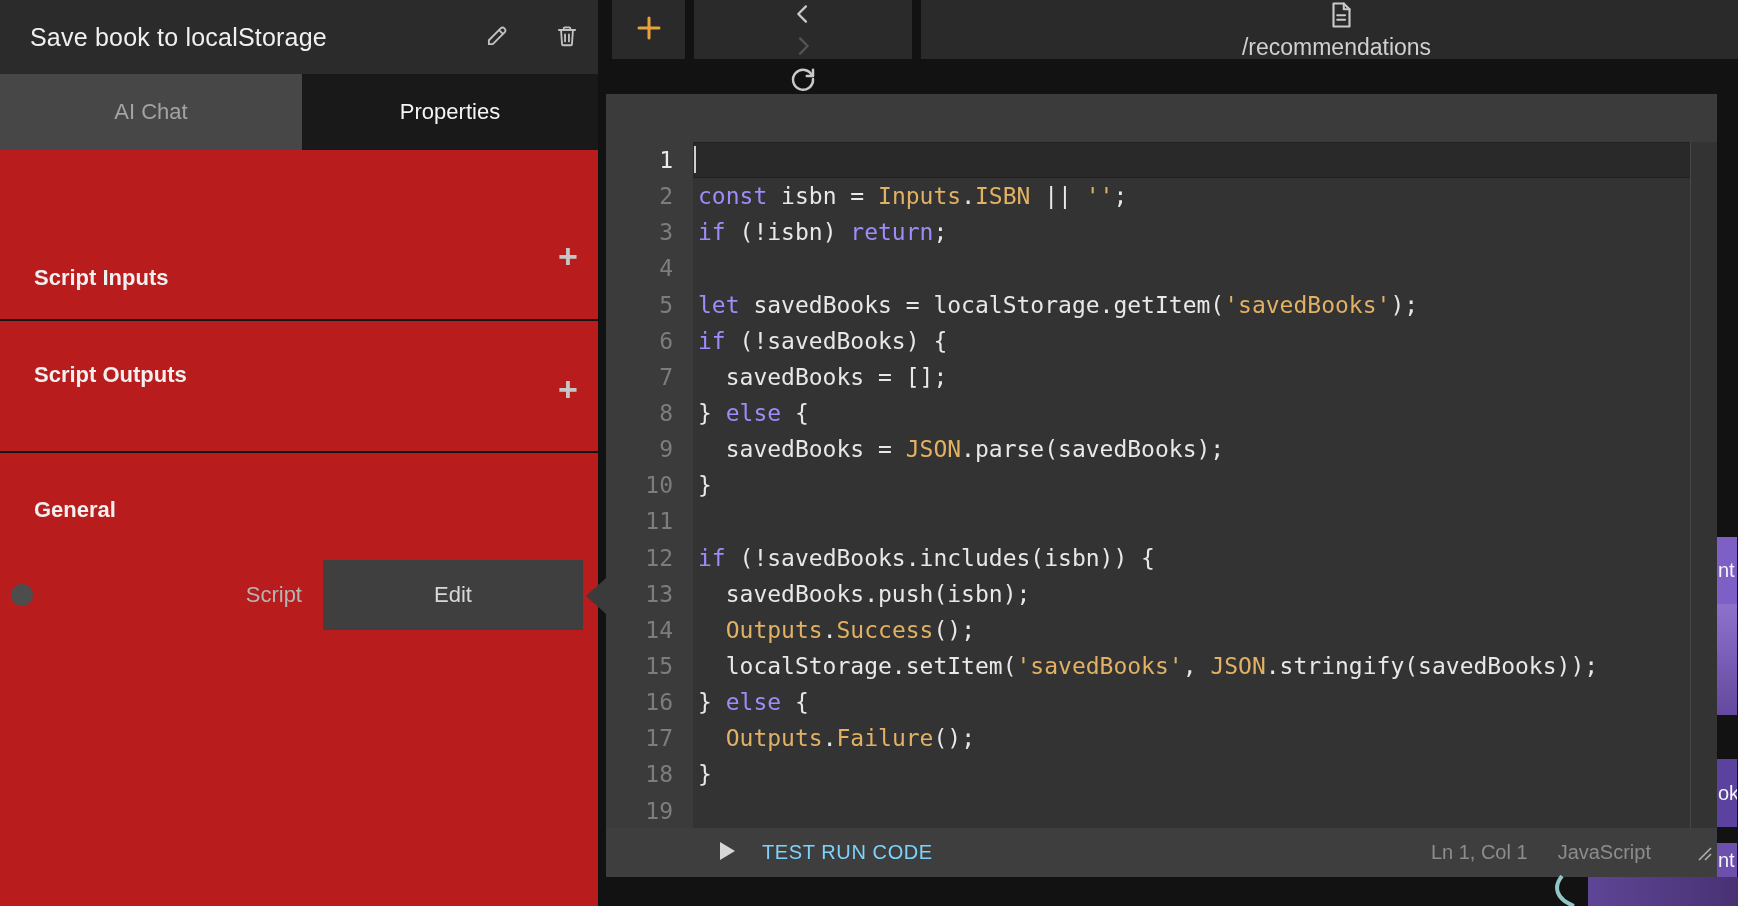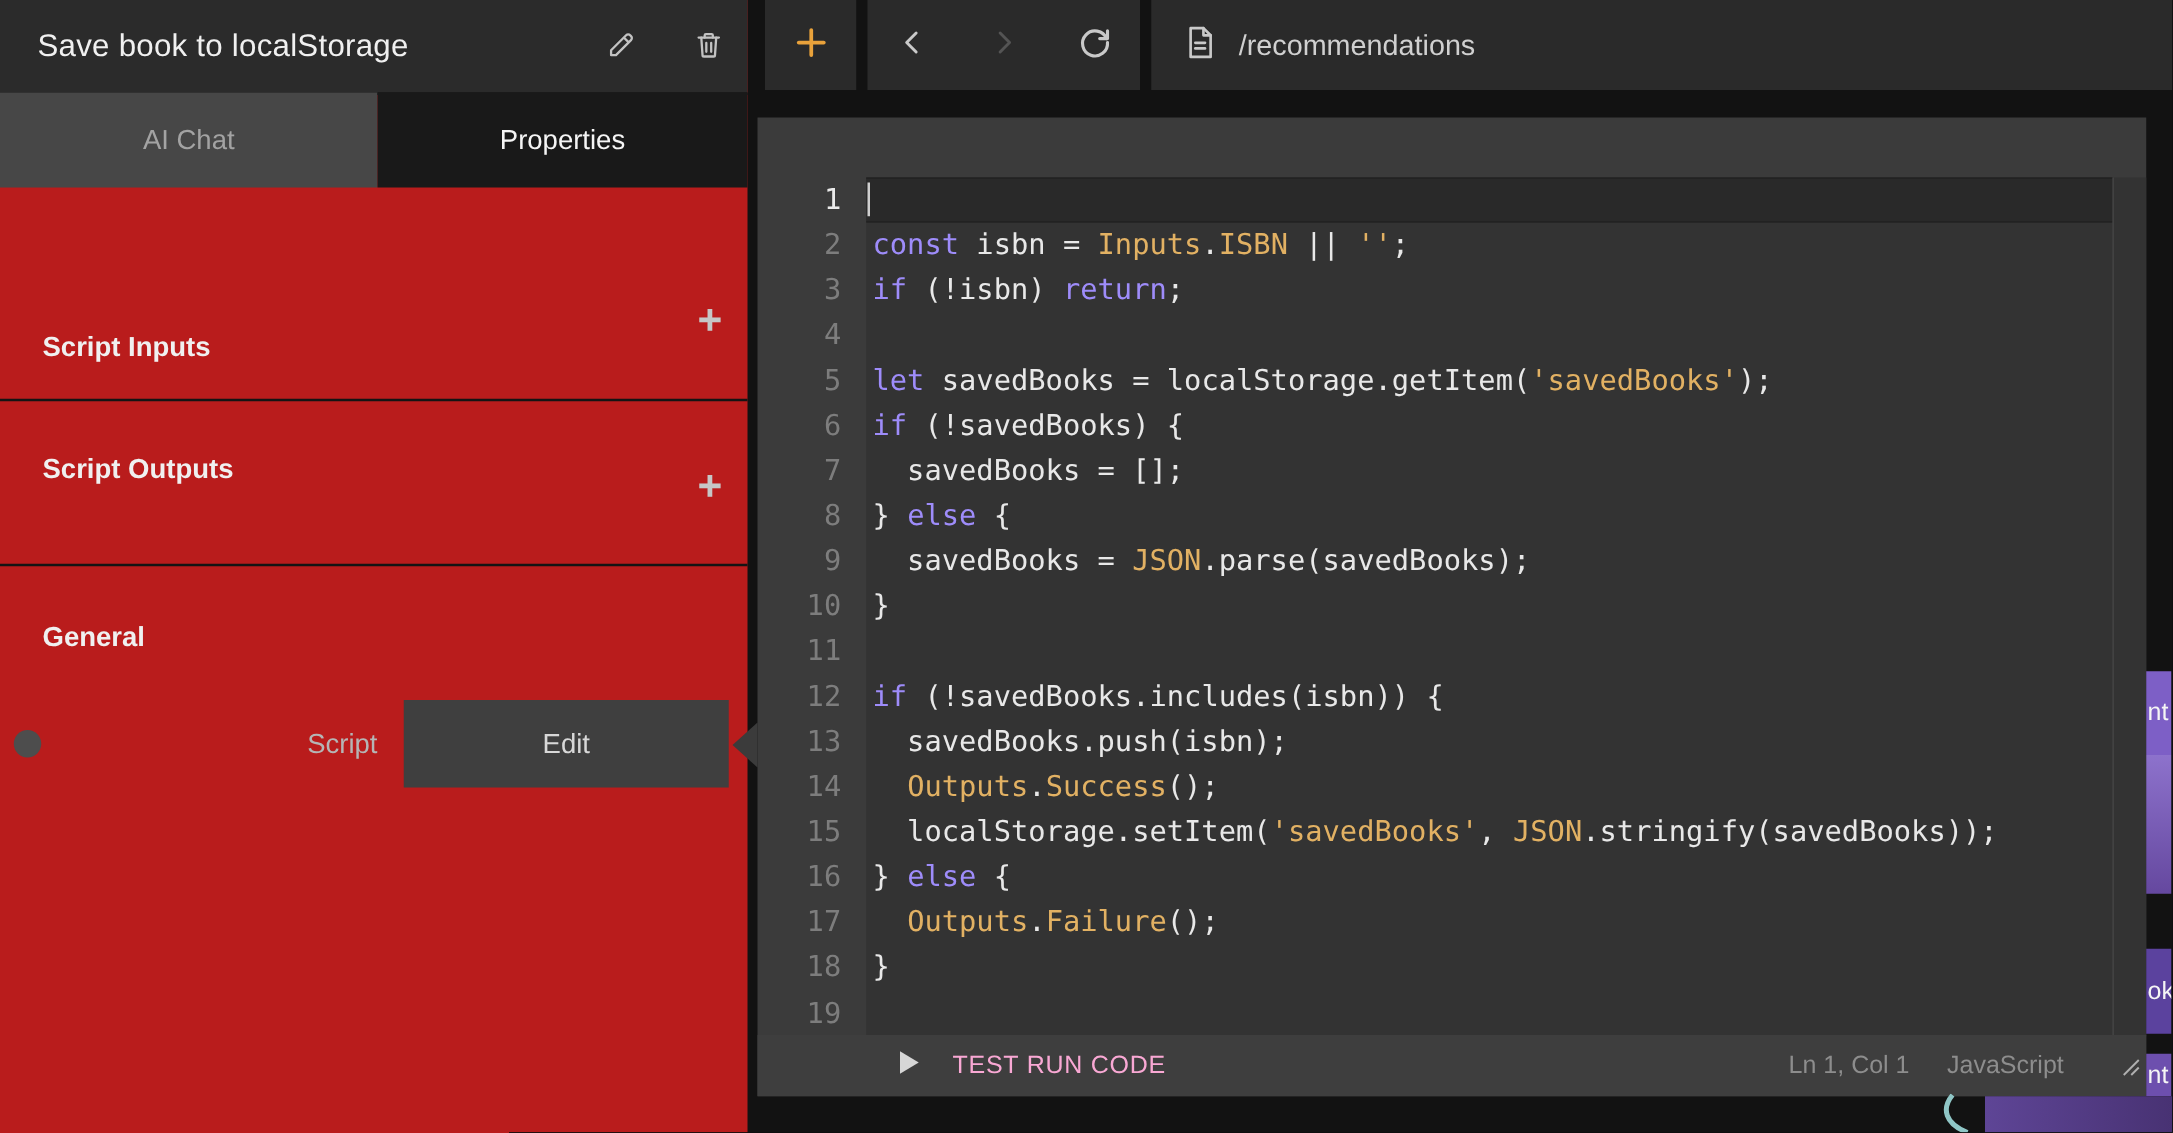--- a/index.html
+++ b/index.html
@@ -29,21 +29,21 @@
 
   .gen-dot{position:absolute;left:11px;top:584px;width:22px;height:22px;border-radius:50%;background:#4d4d4d;}
   .gen-label{position:absolute;left:152px;top:582px;width:150px;text-align:right;font-size:22px;color:#b5b5b5;}
   .edit-btn{position:absolute;left:323px;top:560px;width:260px;height:70px;background:#3f3f3f;
             display:flex;align-items:center;justify-content:center;font-size:22px;color:#d8d8d8;cursor:pointer;}
   .panel-arrow{position:absolute;left:586px;top:578px;width:0;height:0;
                border-top:18px solid transparent;border-bottom:18px solid transparent;
                border-right:20px solid #3b3b3b;}
 
   
-  .tb-tile{position:absolute;top:0;height:72px;background:#2a2a2a;display:flex;align-items:center;}
+  .tb-tile{position:absolute;top:0;height:59px;background:#2a2a2a;display:flex;align-items:center;flex-direction:column;}
   .tile-add{left:612px;width:73px;justify-content:center;}
   .tile-nav{left:694px;width:218px;justify-content:space-around;}
   .tile-url{left:921px;width:817px;}
   .tb-icon{width:34px;height:34px;display:flex;align-items:center;justify-content:center;cursor:pointer;}
   .url-text{margin-left:14px;font-size:23px;color:#d0d0d0;}
   .page-ic{margin-left:22px;}
 
   
   .editor{position:absolute;left:606px;top:94px;width:1111px;height:783px;background:#3b3b3b;}
   .code-bg{position:absolute;left:87px;top:48px;width:1024px;height:687px;background:#333333;}
@@ -55,21 +55,21 @@
   .gutter-row{height:36.15px;line-height:36.15px;text-align:right;padding-right:20px;box-sizing:border-box;
               font-family:"DejaVu Sans Mono",monospace;font-size:23px;color:#7d7d7d;}
   .gutter-row.active{color:#eaeaea;}
   .code-lines{position:absolute;left:87px;top:48px;width:1024px;cursor:text;}
   .code-row{height:36.15px;line-height:36.15px;padding-left:5px;white-space:pre;
             font-family:"DejaVu Sans Mono",monospace;font-size:23px;color:#e8e8e8;}
   .tok-t{color:#e8e8e8;} .tok-k{color:#9e8cfa;} .tok-g{color:#e2b163;}
   .ed-bar{position:absolute;left:0;top:734px;width:1111px;height:49px;background:#3e3e3e;
           display:flex;align-items:center;}
   .run-play{margin-left:112px;width:18px;height:20px;cursor:pointer;display:flex;align-items:center;}
-  .run-label{margin-left:26px;font-size:20px;color:#f9a8d4;letter-spacing:.6px;cursor:pointer;}
+  .run-label{margin-left:26px;font-size:20px;color:#7dd3fc;letter-spacing:.6px;cursor:pointer;}
   .bar-right{margin-left:auto;display:flex;align-items:center;}
   .ln-col{font-size:20px;color:#8d8d8d;}
   .lang{font-size:20px;color:#8d8d8d;margin-left:30px;}
   .resize{margin-left:44px;margin-right:4px;width:18px;height:18px;cursor:nwse-resize;}
 
   
   .frag{position:absolute;left:1717px;width:20px;overflow:hidden;display:flex;align-items:center;
         color:#f5f5f5;font-size:20px;}
   .frag span{margin-left:1px;}
   .frag-1{top:537px;height:67px;background:#7d5fc6;}

